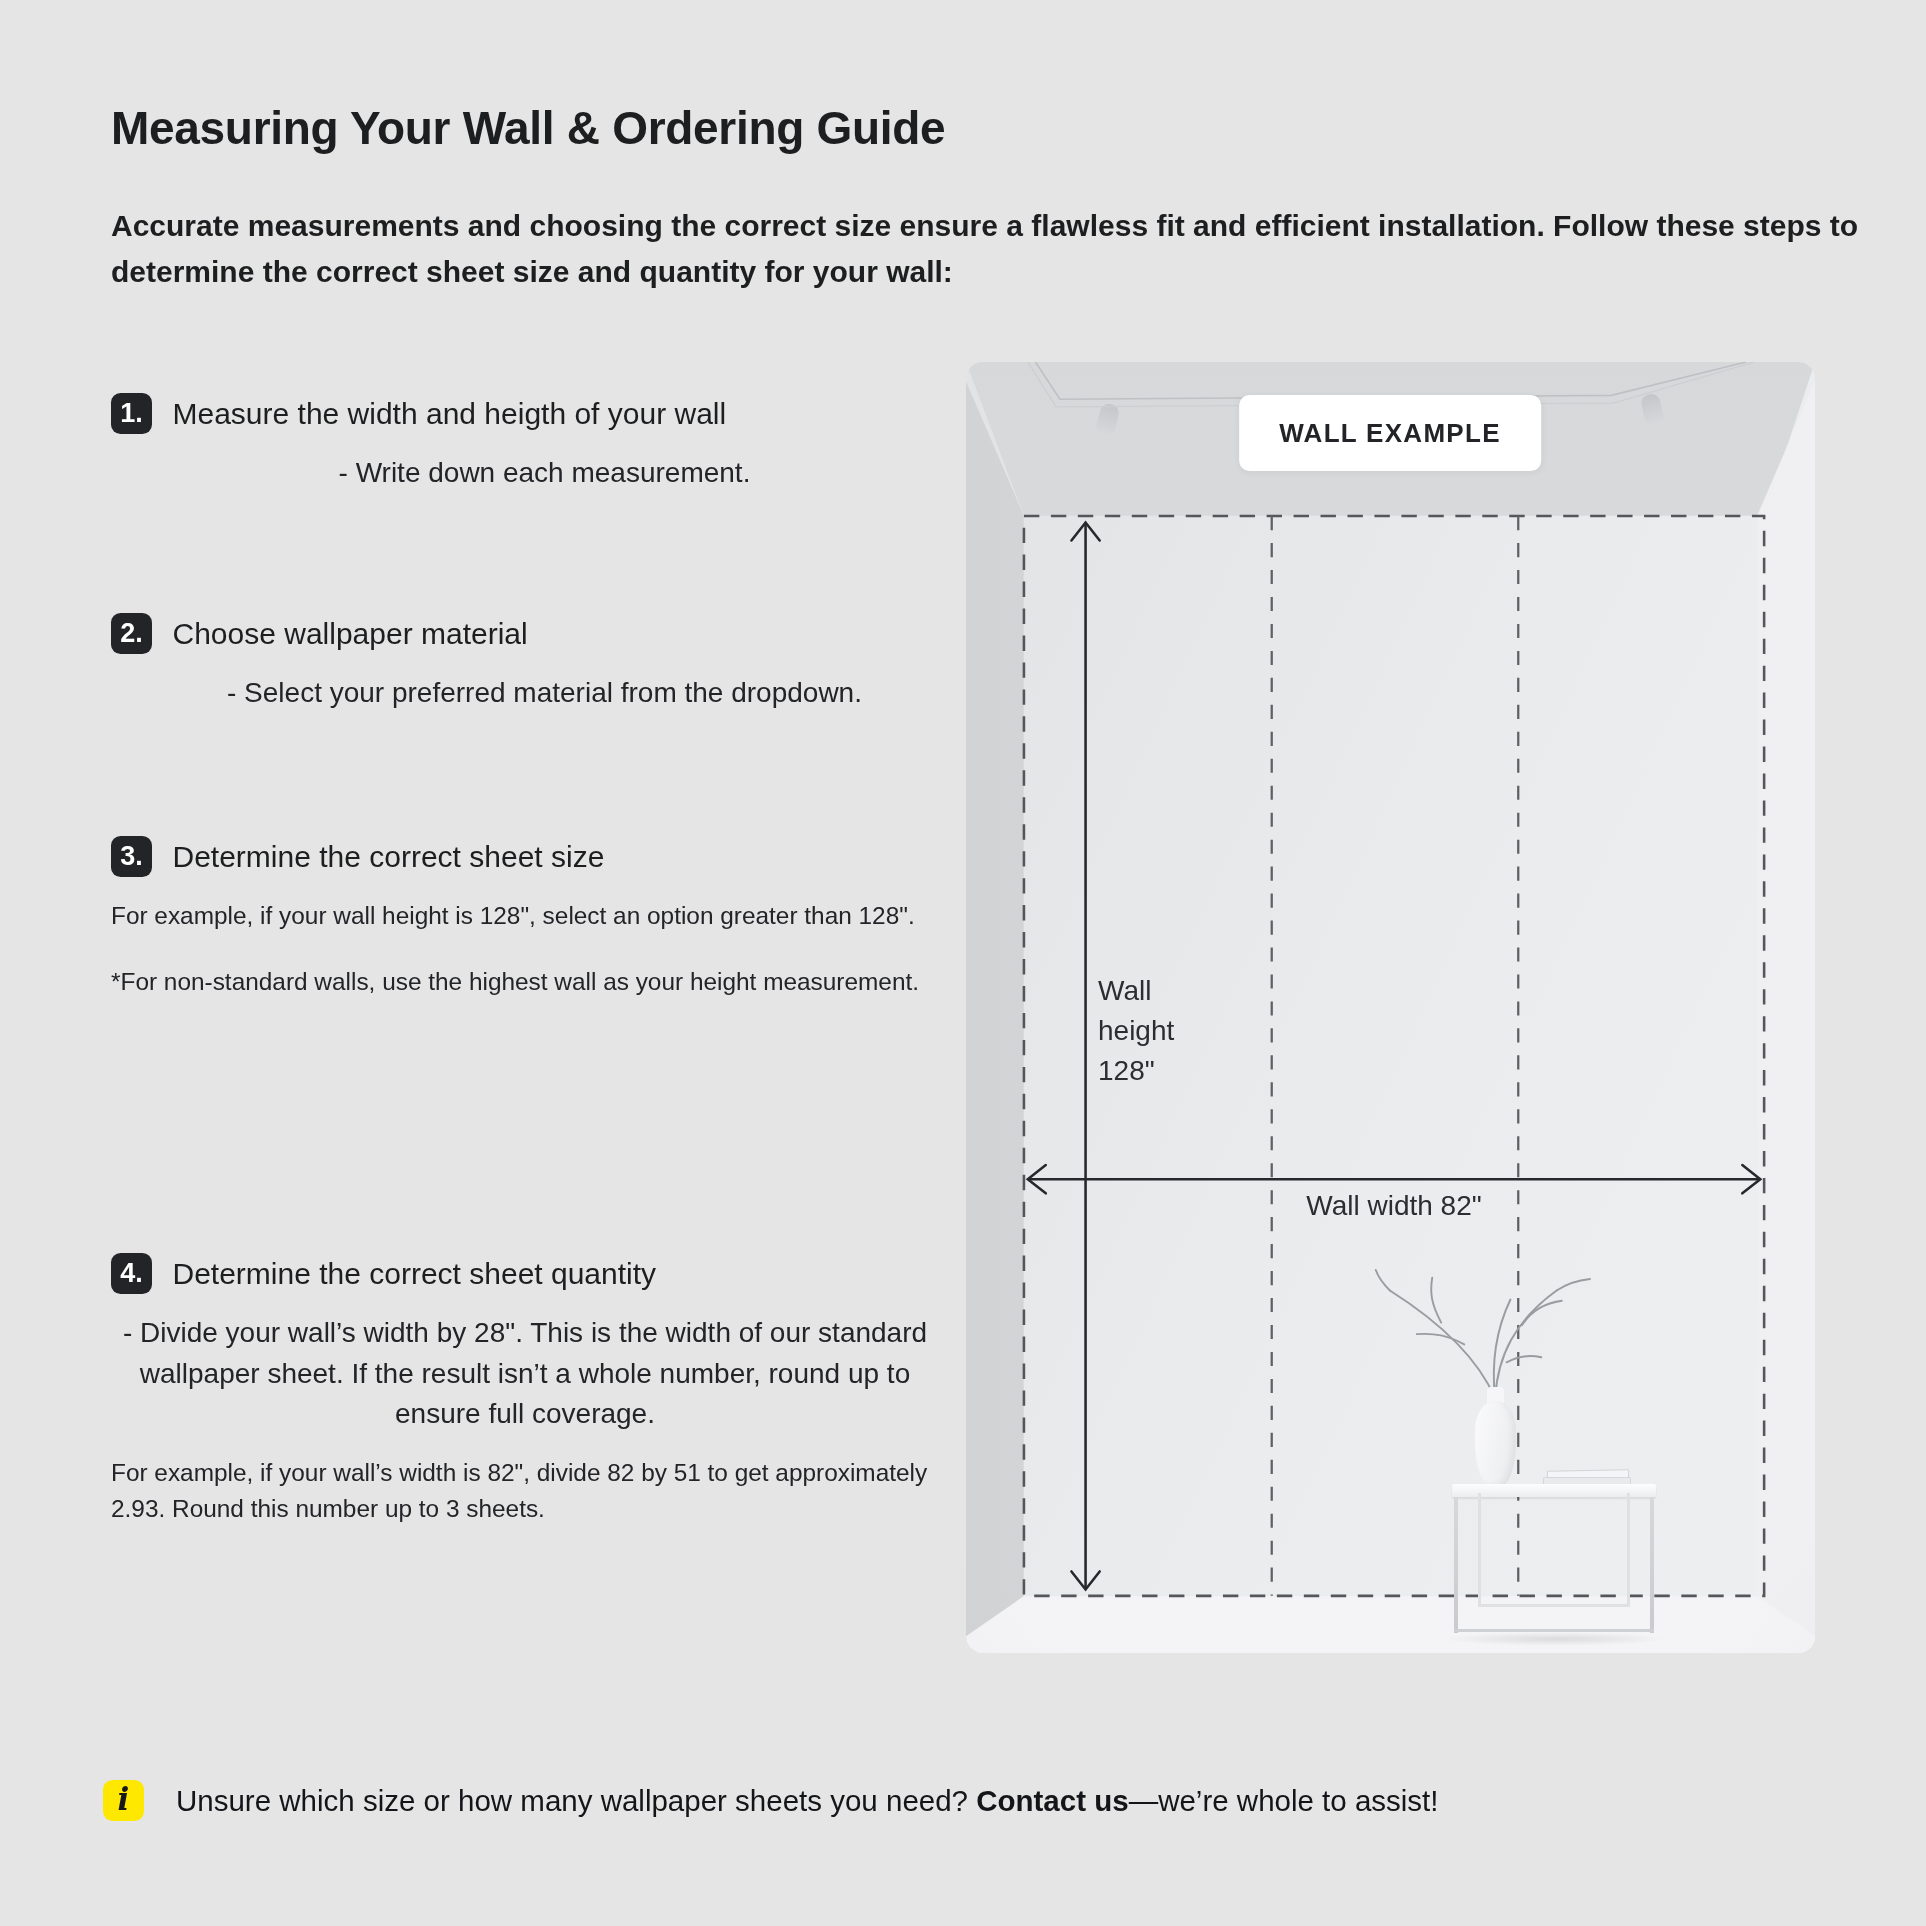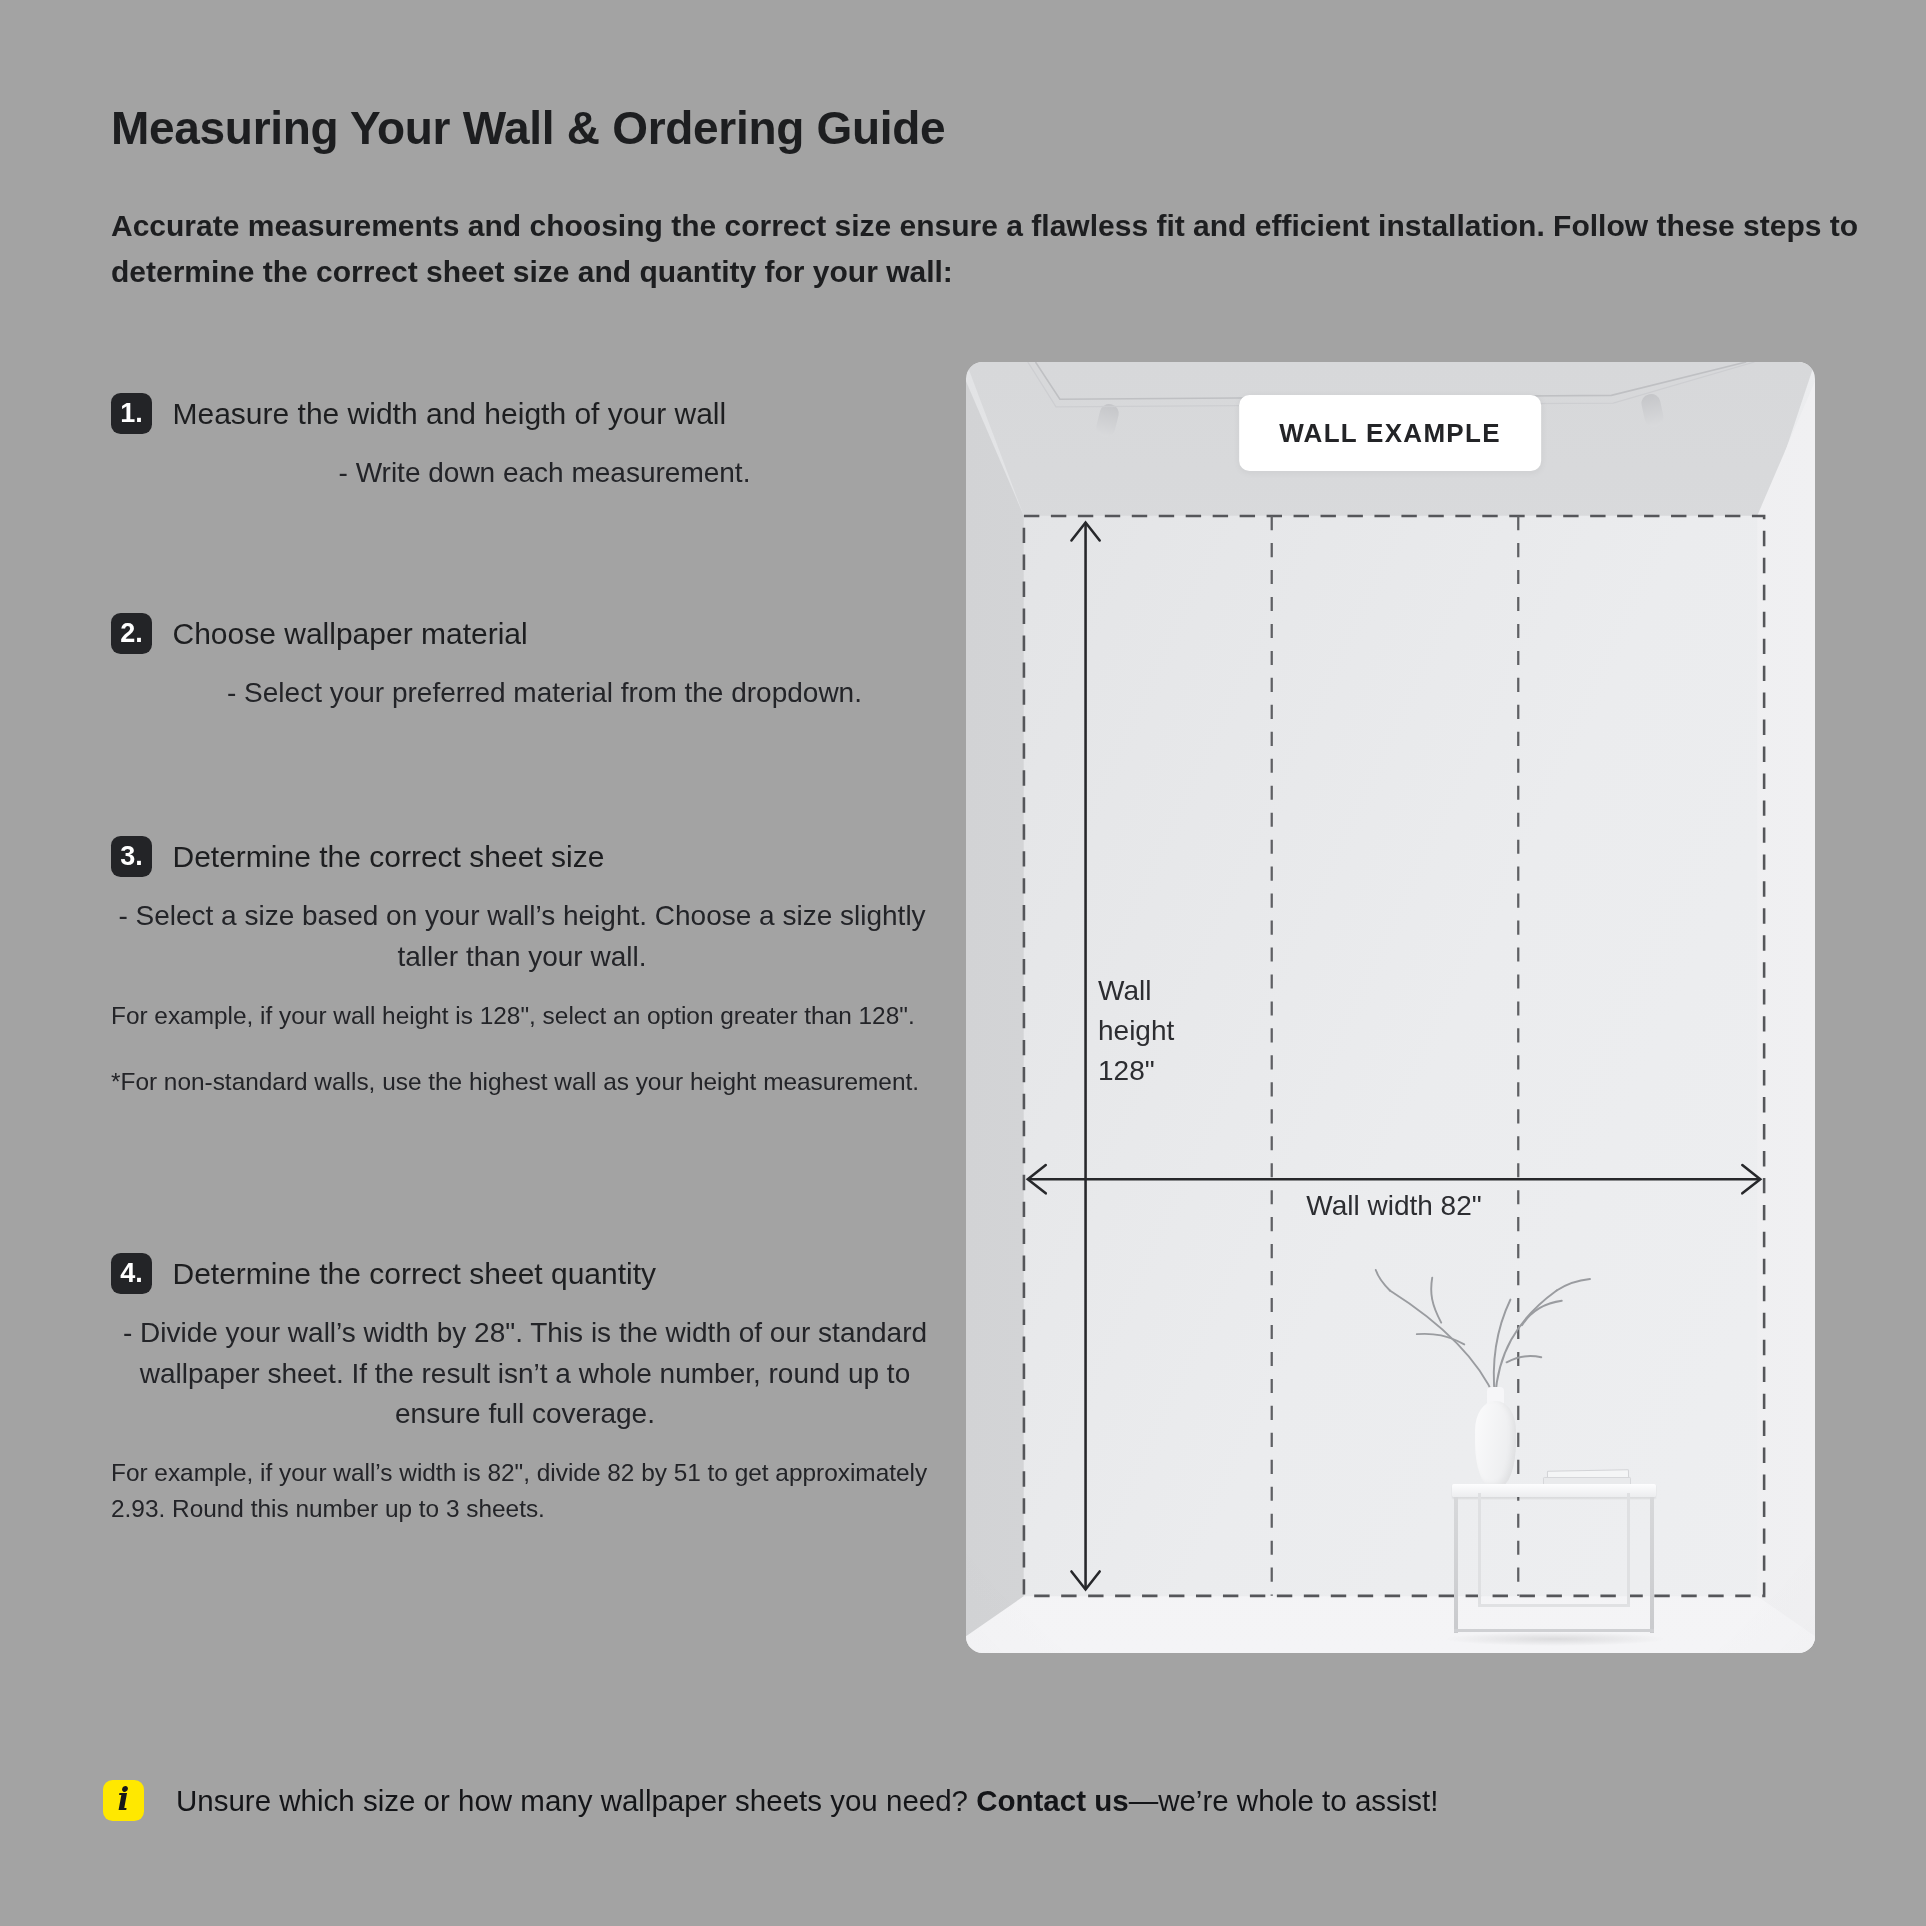--- a/index.html
+++ b/index.html
@@ -1,16 +1,16 @@
 <!DOCTYPE html>
 <html style="font-size:10.3px"><head>
 <meta charset="utf-8">
 <style>
   html,body{margin:0;padding:0;background:#ffffff;}
-  .page{position:relative;width:1926px;height:1926px;background:#a3a3a3;
+  .page{position:relative;width:1926px;height:1926px;background:#e5e5e5;
         font-family:"Liberation Sans",sans-serif;color:#1d1e20;overflow:hidden;}
 
   
   .page-title{position:absolute;left:111px;top:101px;margin:0;font-size:46px;font-weight:700;letter-spacing:-0.3px;}
   .intro{position:absolute;left:111px;top:203px;width:1753px;margin:0;font-size:30px;font-weight:700;line-height:1.52;}
 
   .step{position:absolute;left:111px;width:867px;}
   .step1{top:393px;}.step2{top:613px;}.step3{top:836px;}.step4{top:1253px;}
   .step-head{display:flex;align-items:center;gap:20.5px;}
   .badge{flex:0 0 auto;width:41px;height:41px;border-radius:9.6px;background:#232427;color:#ffffff;
@@ -103,21 +103,20 @@
       <h2 class="step-title">Choose wallpaper material</h2>
     </div>
     <p class="step-body">- Select your preferred material from the dropdown.</p>
   </section>
 
   <section class="step step3">
     <div class="step-head">
       <span class="badge">3.</span>
       <h2 class="step-title">Determine the correct sheet size</h2>
     </div>
-    <p class="step-body" style="width:822px">- Select a size based on your wall’s height. Choose a size slightly taller than your wall.</p>
     <p class="step-small">For example, if your wall height is 128", select an option greater than 128".</p>
     <p class="step-small" style="margin-top:31px">*For non-standard walls, use the highest wall as your height measurement.</p>
   </section>
 
   <section class="step step4">
     <div class="step-head">
       <span class="badge">4.</span>
       <h2 class="step-title">Determine the correct sheet quantity</h2>
     </div>
     <p class="step-body" style="width:828px">- Divide your wall’s width by 28". This is the width of our standard wallpaper sheet. If the result isn’t a whole number, round up to ensure full coverage.</p>

